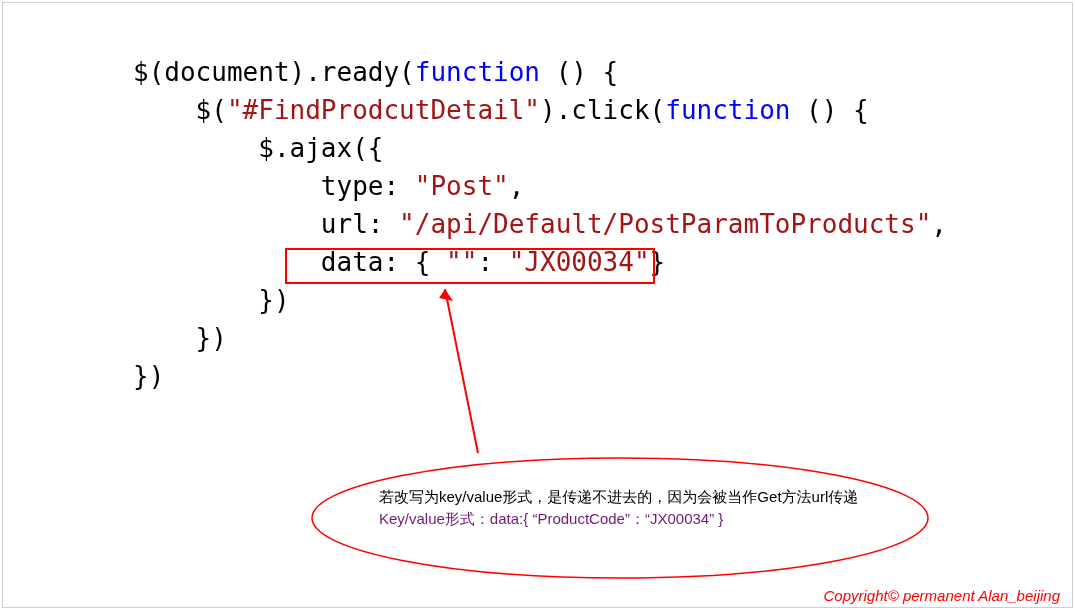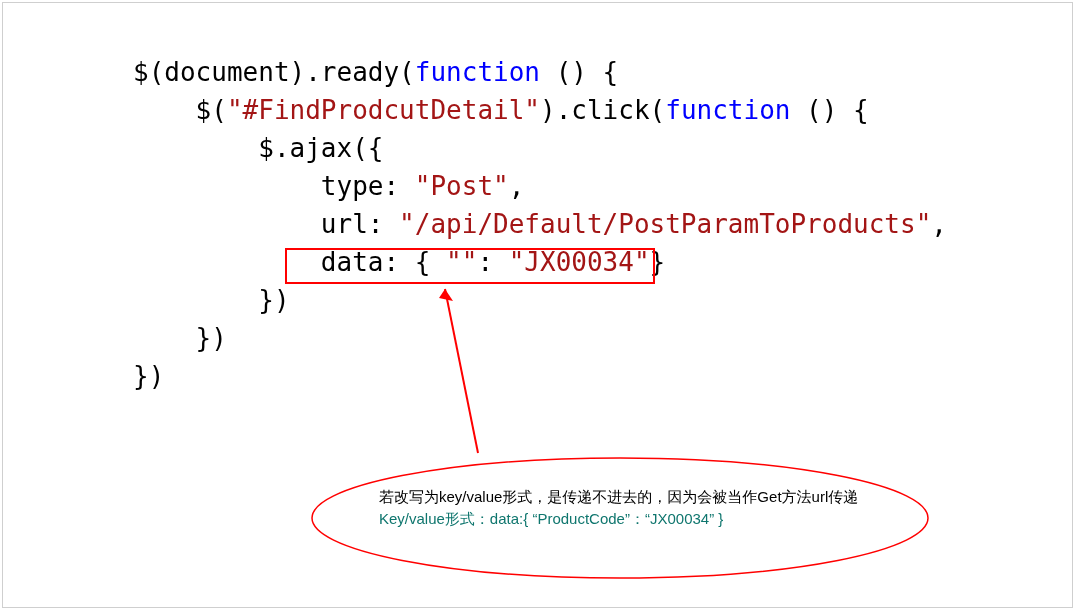--- a/index.html
+++ b/index.html
@@ -61,21 +61,21 @@
   .note-text {
     position: absolute;
     top: 483px;
     left: 376px;
     font-family: "Microsoft YaHei", Arial, sans-serif;
     font-size: 15px;
     line-height: 22px;
     width: 520px;
   }
   .note-red { color: #000000; }
-  .note-green { color: #0f766e; }
+  .note-green { color: #701a75; }
   .copyright {
     position: absolute;
     bottom: 3px;
     right: 12px;
     color: #ff0000;
     font-style: italic;
     font-family: "Arial", sans-serif;
     font-size: 15px;
   }
 </style>
@@ -108,14 +108,15 @@
 
   <svg class="ellipse-svg">
     <ellipse cx="312" cy="65" rx="308" ry="60" fill="none" stroke="#ff0000" stroke-width="1.5"></ellipse>
   </svg>
 
   <div class="note-text">
     <div class="note-red">若改写为key/value形式，是传递不进去的，因为会被当作Get方法url传递</div>
     <div class="note-green">Key/value形式：data:{ “ProductCode”：“JX00034” }</div>
   </div>
 
+  <div class="copyright">Copyright© permanent  Alan_beijing</div>
 
 </div>
 
 </body></html>

